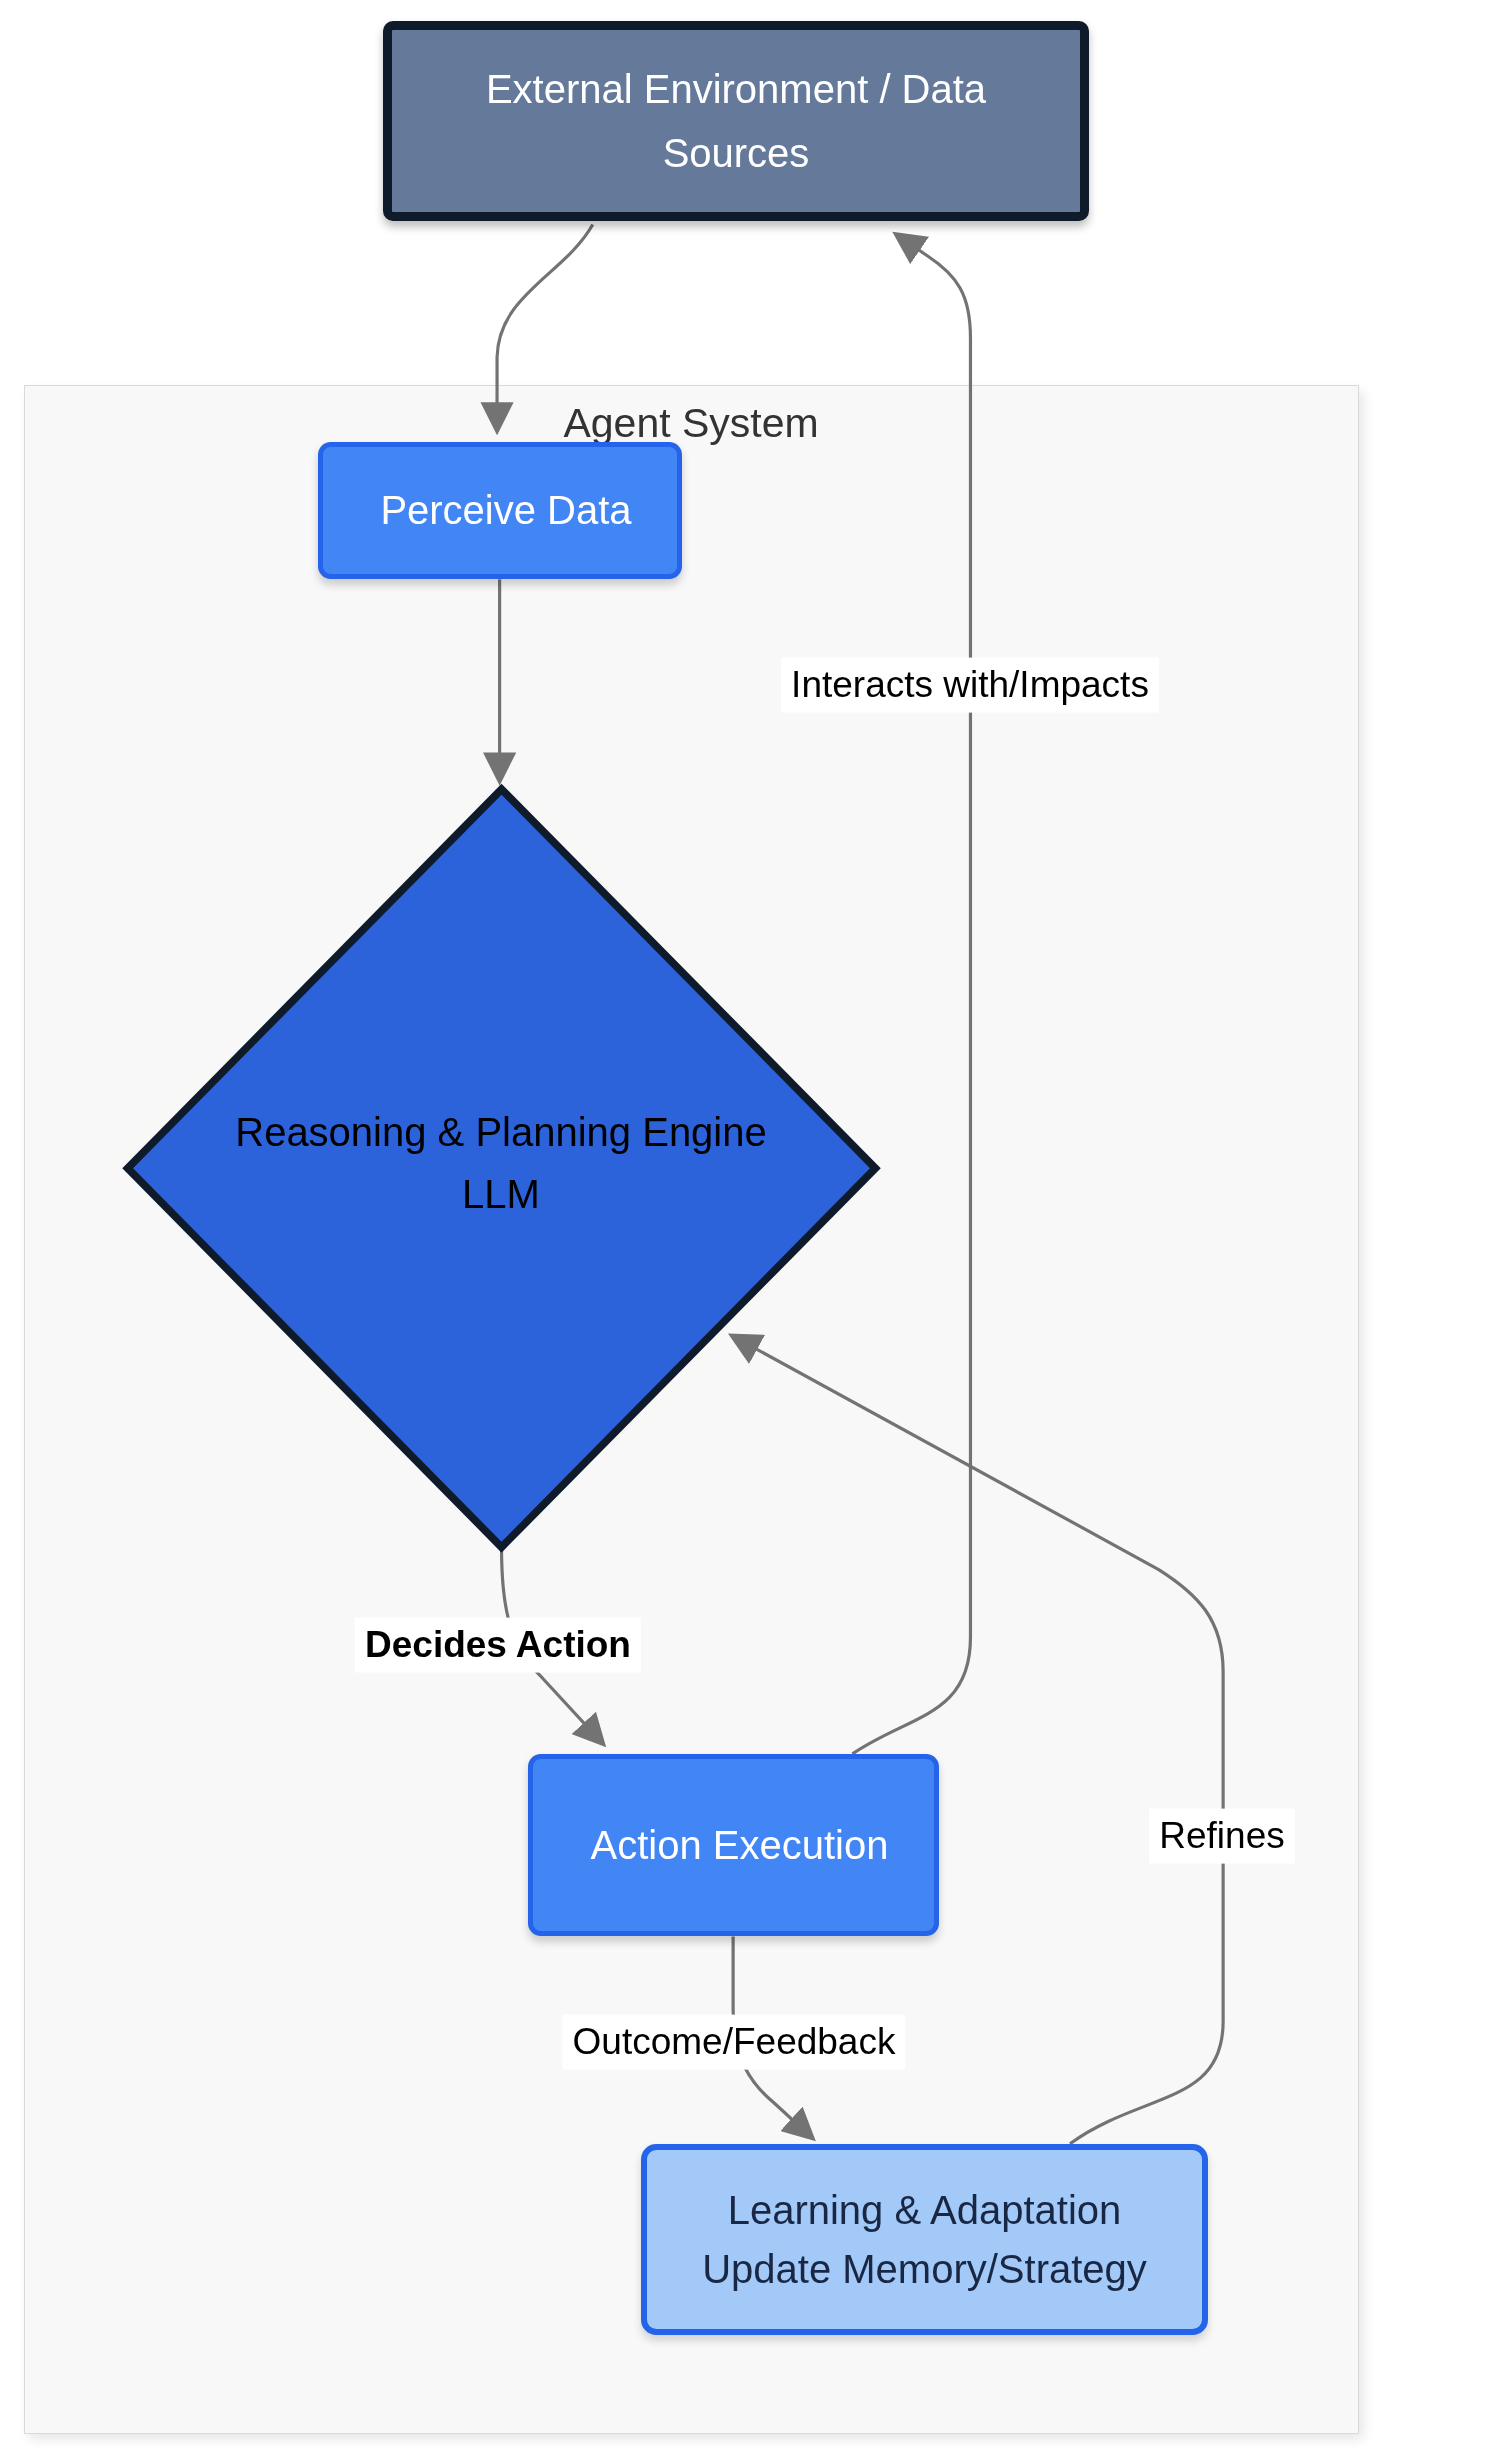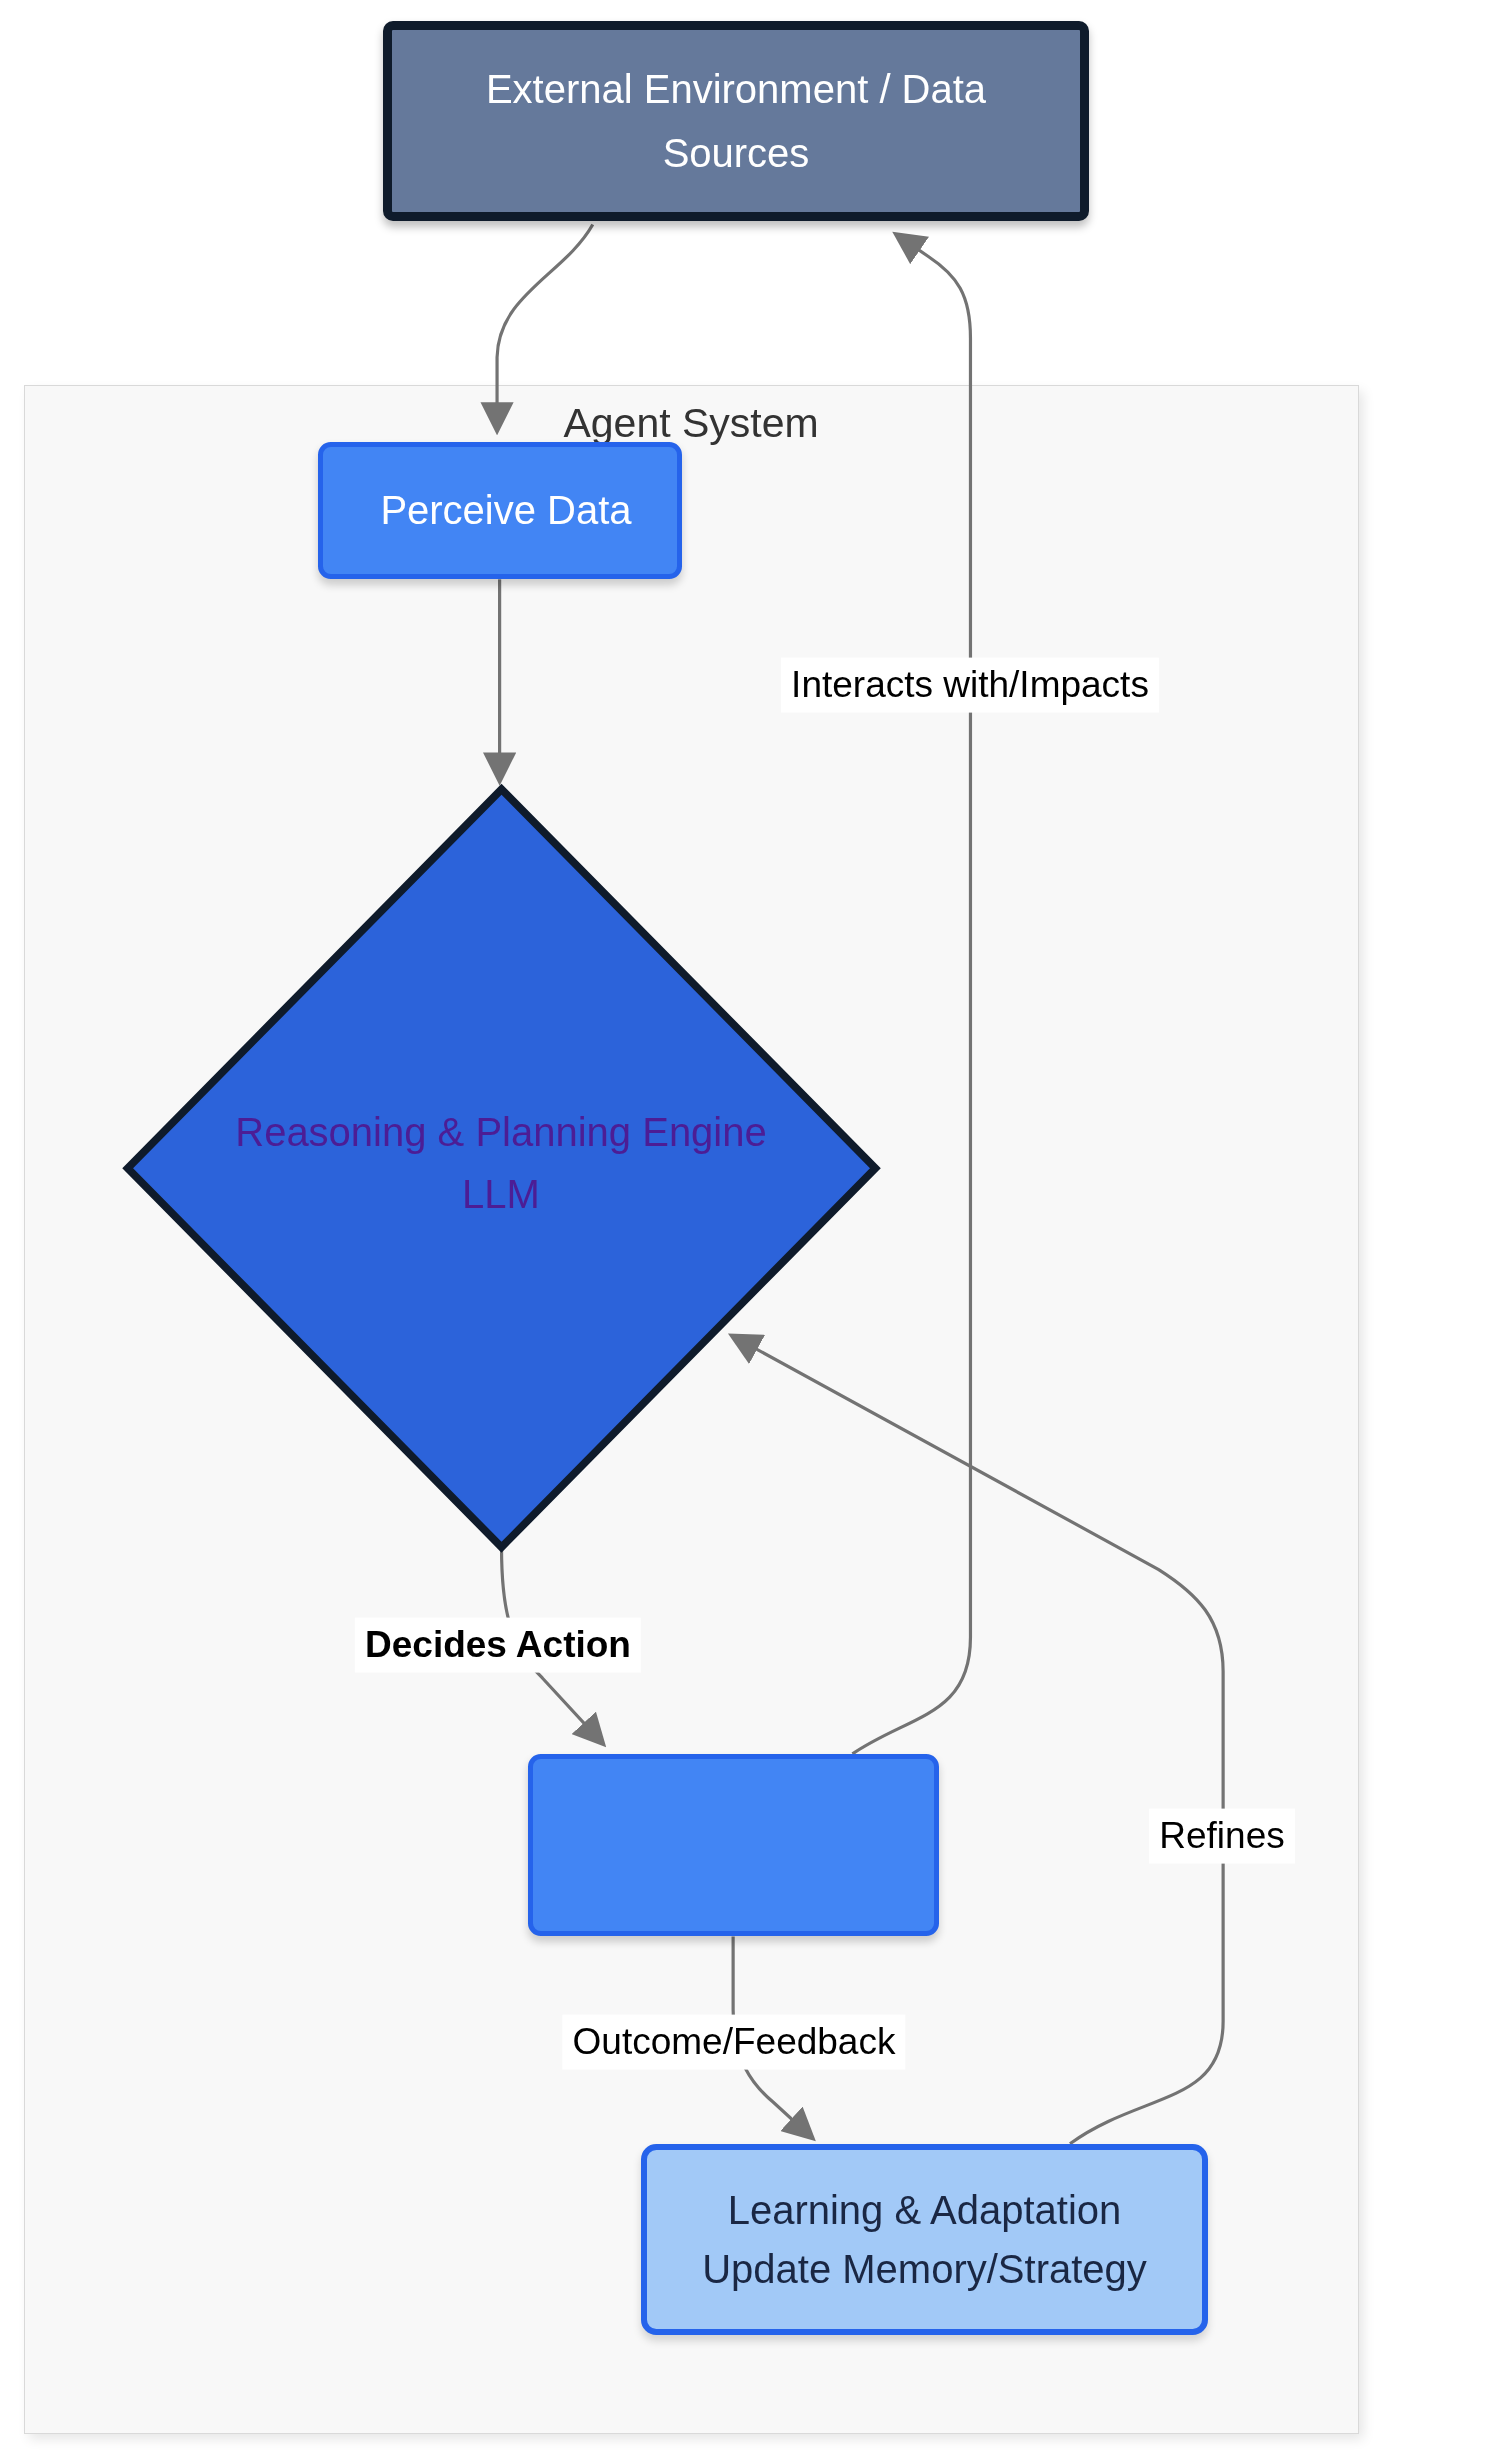--- a/index.html
+++ b/index.html
@@ -36,21 +36,21 @@
   }
   .node-perceive{left:318px;top:442px;width:364px;height:137px;}
   .node-action{left:528px;top:1754px;width:411px;height:182px;}
   .node-learning{
     left:641px;top:2144px;width:567px;height:191px;
     background:var(--learning-fill);border:6.4px solid var(--node-border);border-radius:15.3px;
     color:var(--learning-text);line-height:59px;box-shadow:0 5.1px 9px rgba(0,0,0,0.15);
   }
   .diamond-label{
     position:absolute;left:501px;top:1163px;transform:translate(-50%,-50%);
-    text-align:center;white-space:nowrap;color:#4c1d95;font-size:40px;line-height:62px;
+    text-align:center;white-space:nowrap;color:#000000;font-size:40px;line-height:62px;
   }
   .edge-label{
     position:absolute;transform:translate(-50%,-50%);background:#ffffff;
     padding:6.4px 10.2px;font-size:37px;color:var(--label-text);white-space:nowrap;
   }
   .lbl-interacts{left:970px;top:685px;}
   .lbl-decides{left:498px;top:1645px;font-weight:bold;}
   .lbl-outcome{left:734px;top:2042px;}
   .lbl-refines{left:1222px;top:1836px;}
 </style>
@@ -93,20 +93,21 @@
   <div class="node node-blue node-perceive">
     <span>Perceive Data</span>
   </div>
 
   <div class="diamond-label">
     <div>Reasoning &amp; Planning Engine</div>
     <div>LLM</div>
   </div>
 
   <div class="node node-blue node-action">
+    <span>Action Execution</span>
   </div>
 
   <div class="node node-learning">
     <span>Learning &amp; Adaptation</span>
     <span>Update Memory/Strategy</span>
   </div>
 
   <div class="edge-label lbl-interacts">Interacts with/Impacts</div>
   <div class="edge-label lbl-decides">Decides Action</div>
   <div class="edge-label lbl-outcome">Outcome/Feedback</div>

